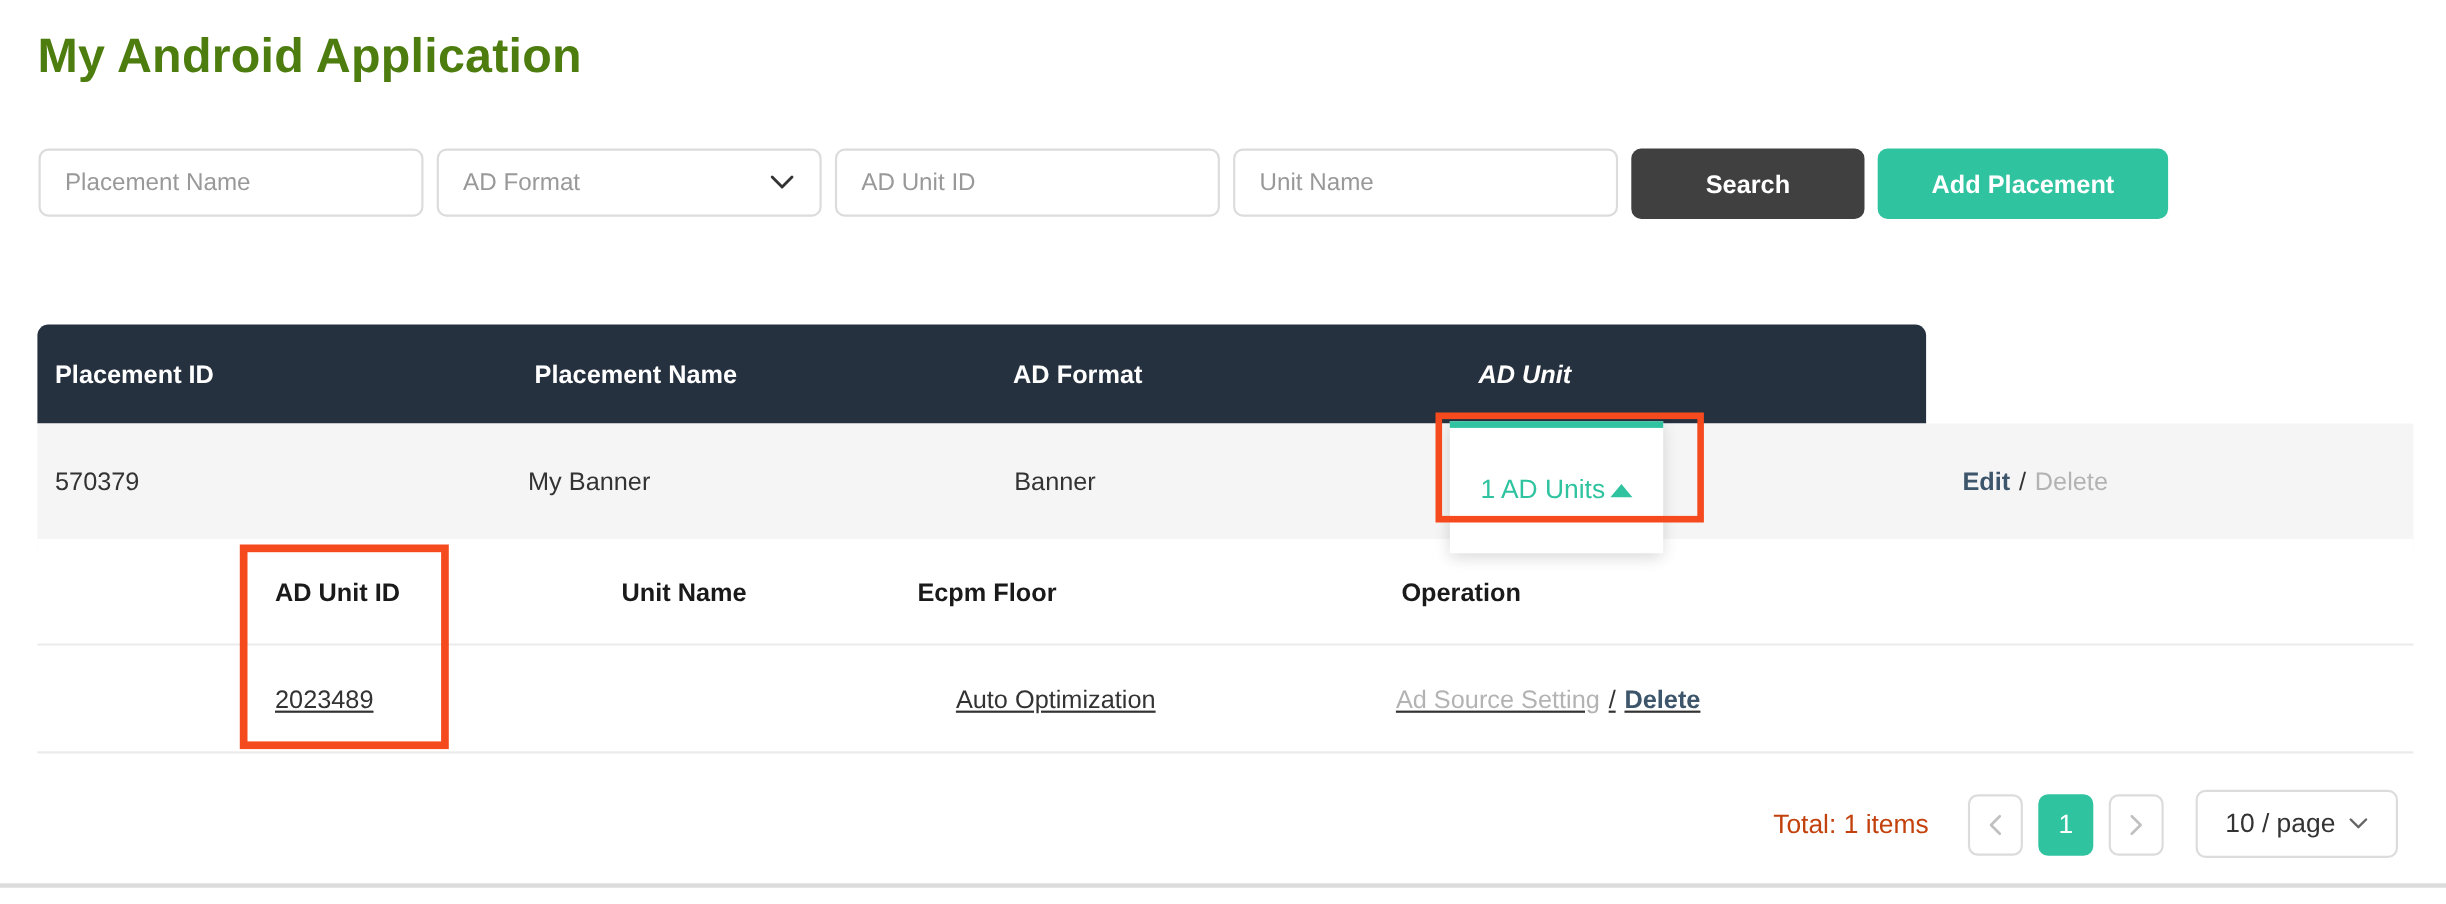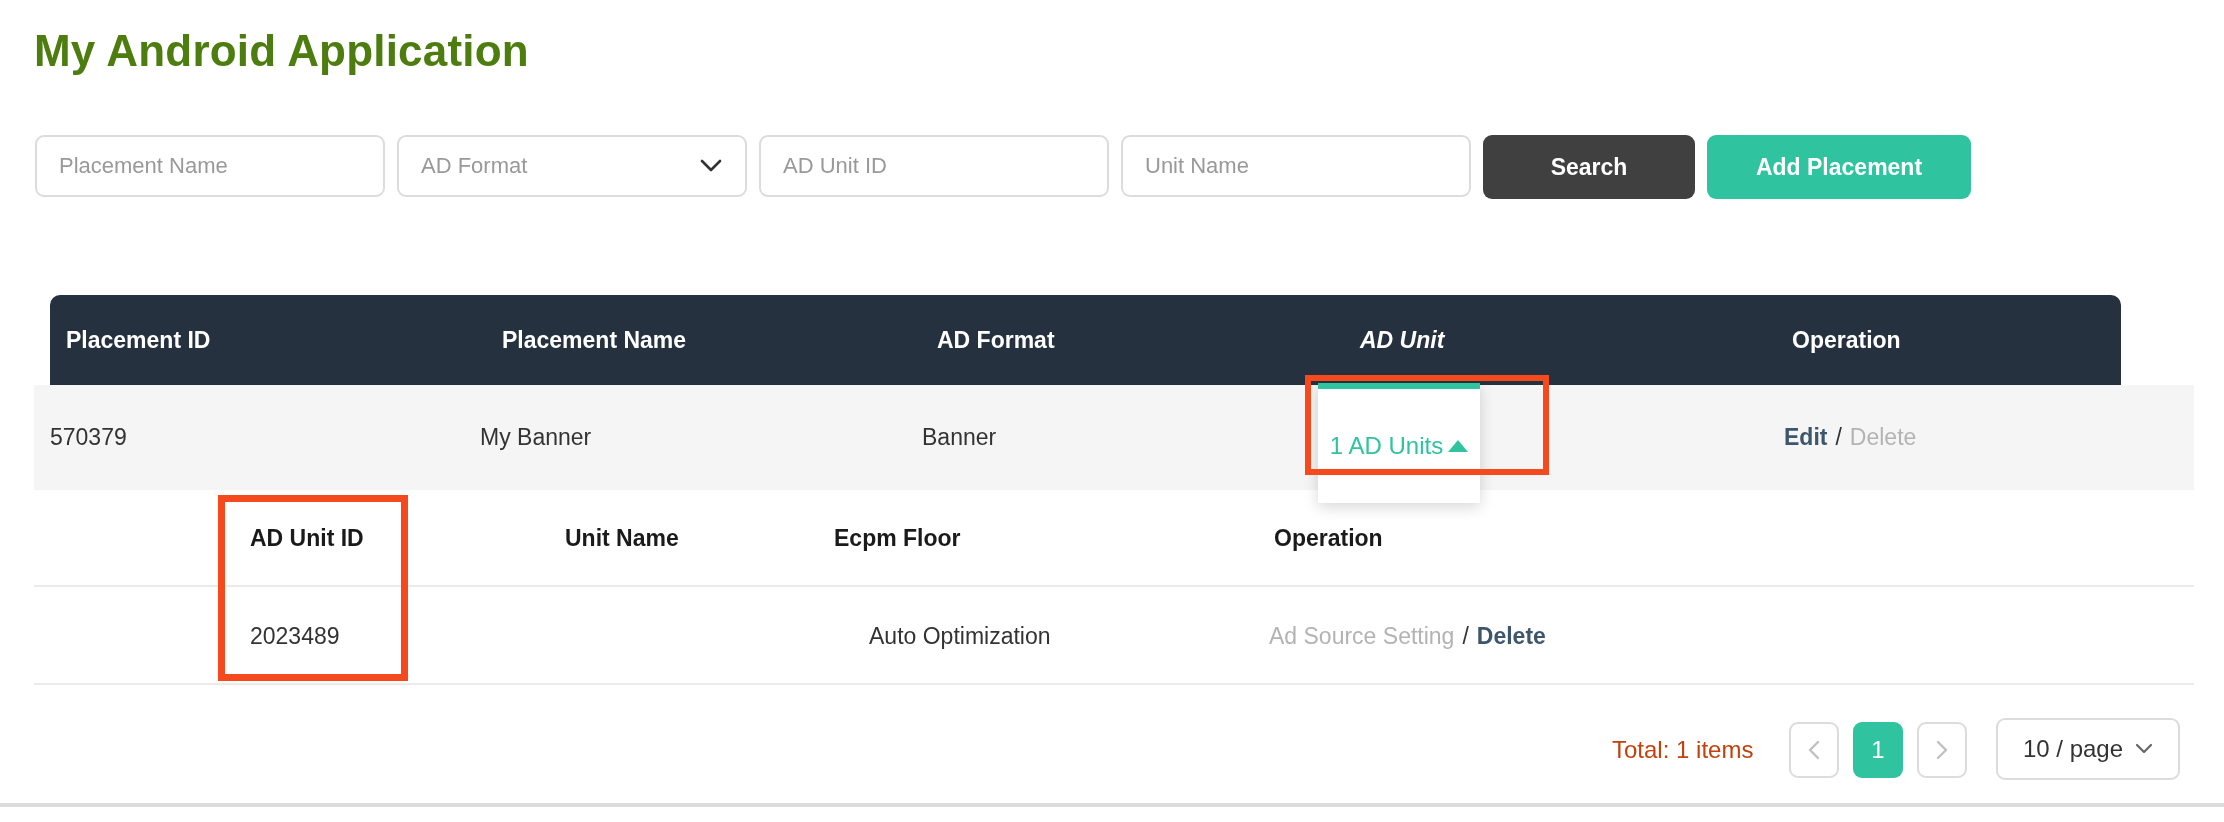--- a/index.html
+++ b/index.html
@@ -25,53 +25,53 @@
 
   .btn{
     top:135px;height:64px;border:none;border-radius:9px;color:#fff;font-weight:700;
     font-size:23px;display:flex;align-items:center;justify-content:center;cursor:pointer;
     font-family:inherit;
   }
 
   
   .table-wrap{left:34px;top:295px;width:2160px;}
   .thead{
-    position:absolute;left:16px;top:0;width:2071px;height:90px;background:#26313f;
+    position:absolute;left:0;top:0;width:1717px;height:90px;background:#26313f;
     border-radius:10px 10px 0 0;
   }
   .th{position:absolute;top:0;height:90px;display:flex;align-items:center;
       color:#fff;font-size:23px;font-weight:700;}
   .trow{position:absolute;left:0;top:90px;width:2160px;height:116px;background:#f5f5f6;
         border-bottom:1px solid #e8e8e8;box-sizing:border-box;}
   .td{position:absolute;top:0;height:104px;display:flex;align-items:center;font-size:23px;color:#333;}
 
   .op-link-strong{color:#3d566b;font-weight:700;cursor:pointer;}
   .op-sep{color:#333;padding:0 8px;}
   .op-link-muted{color:#b3b3b3;cursor:pointer;}
 
   
   .adunits-pop{
-    left:1284px;top:88px;width:162px;height:120px;background:#fff;z-index:5;
+    left:1284px;top:88px;width:194px;height:120px;background:#fff;z-index:5;
     border-top:6px solid #2fc3a0;box-sizing:border-box;
     box-shadow:0 4px 14px rgba(0,0,0,.16);
     display:flex;align-items:center;justify-content:center;gap:5px;cursor:pointer;
   }
   .adunits-pop .lbl{color:#2fc3a0;font-size:24px;}
   .tri-up{width:0;height:0;border-left:10px solid transparent;border-right:10px solid transparent;
           border-bottom:12px solid #2fc3a0;}
 
   
   .sub-header{position:absolute;left:0;top:195px;width:2160px;height:97px;background:#fff;
               border-bottom:2px solid #ebebeb;box-sizing:border-box;}
   .sub-row{position:absolute;left:0;top:292px;width:2160px;height:98px;background:#fff;
            border-bottom:2px solid #ebebeb;box-sizing:border-box;}
   .sub-th{position:absolute;top:0;height:97px;display:flex;align-items:center;
           font-size:23px;font-weight:700;color:#1a1a1a;}
   .sub-td{position:absolute;top:0;height:98px;display:flex;align-items:center;
-          font-size:23px;color:#333;}
+          font-size:23px;color:#333;text-decoration:underline;}
 
   
   .annot{border:6px solid #f54a1d;box-sizing:border-box;z-index:10;pointer-events:none;}
 
   
   .pager-total{left:1612px;top:722px;height:56px;display:flex;align-items:center;font-size:24px;color:#c2410c;}
   .pg-btn{
     top:722px;width:50px;height:56px;box-sizing:border-box;border:2px solid #dcdcdc;border-radius:9px;
     background:#fff;display:flex;align-items:center;justify-content:center;cursor:pointer;
   }

